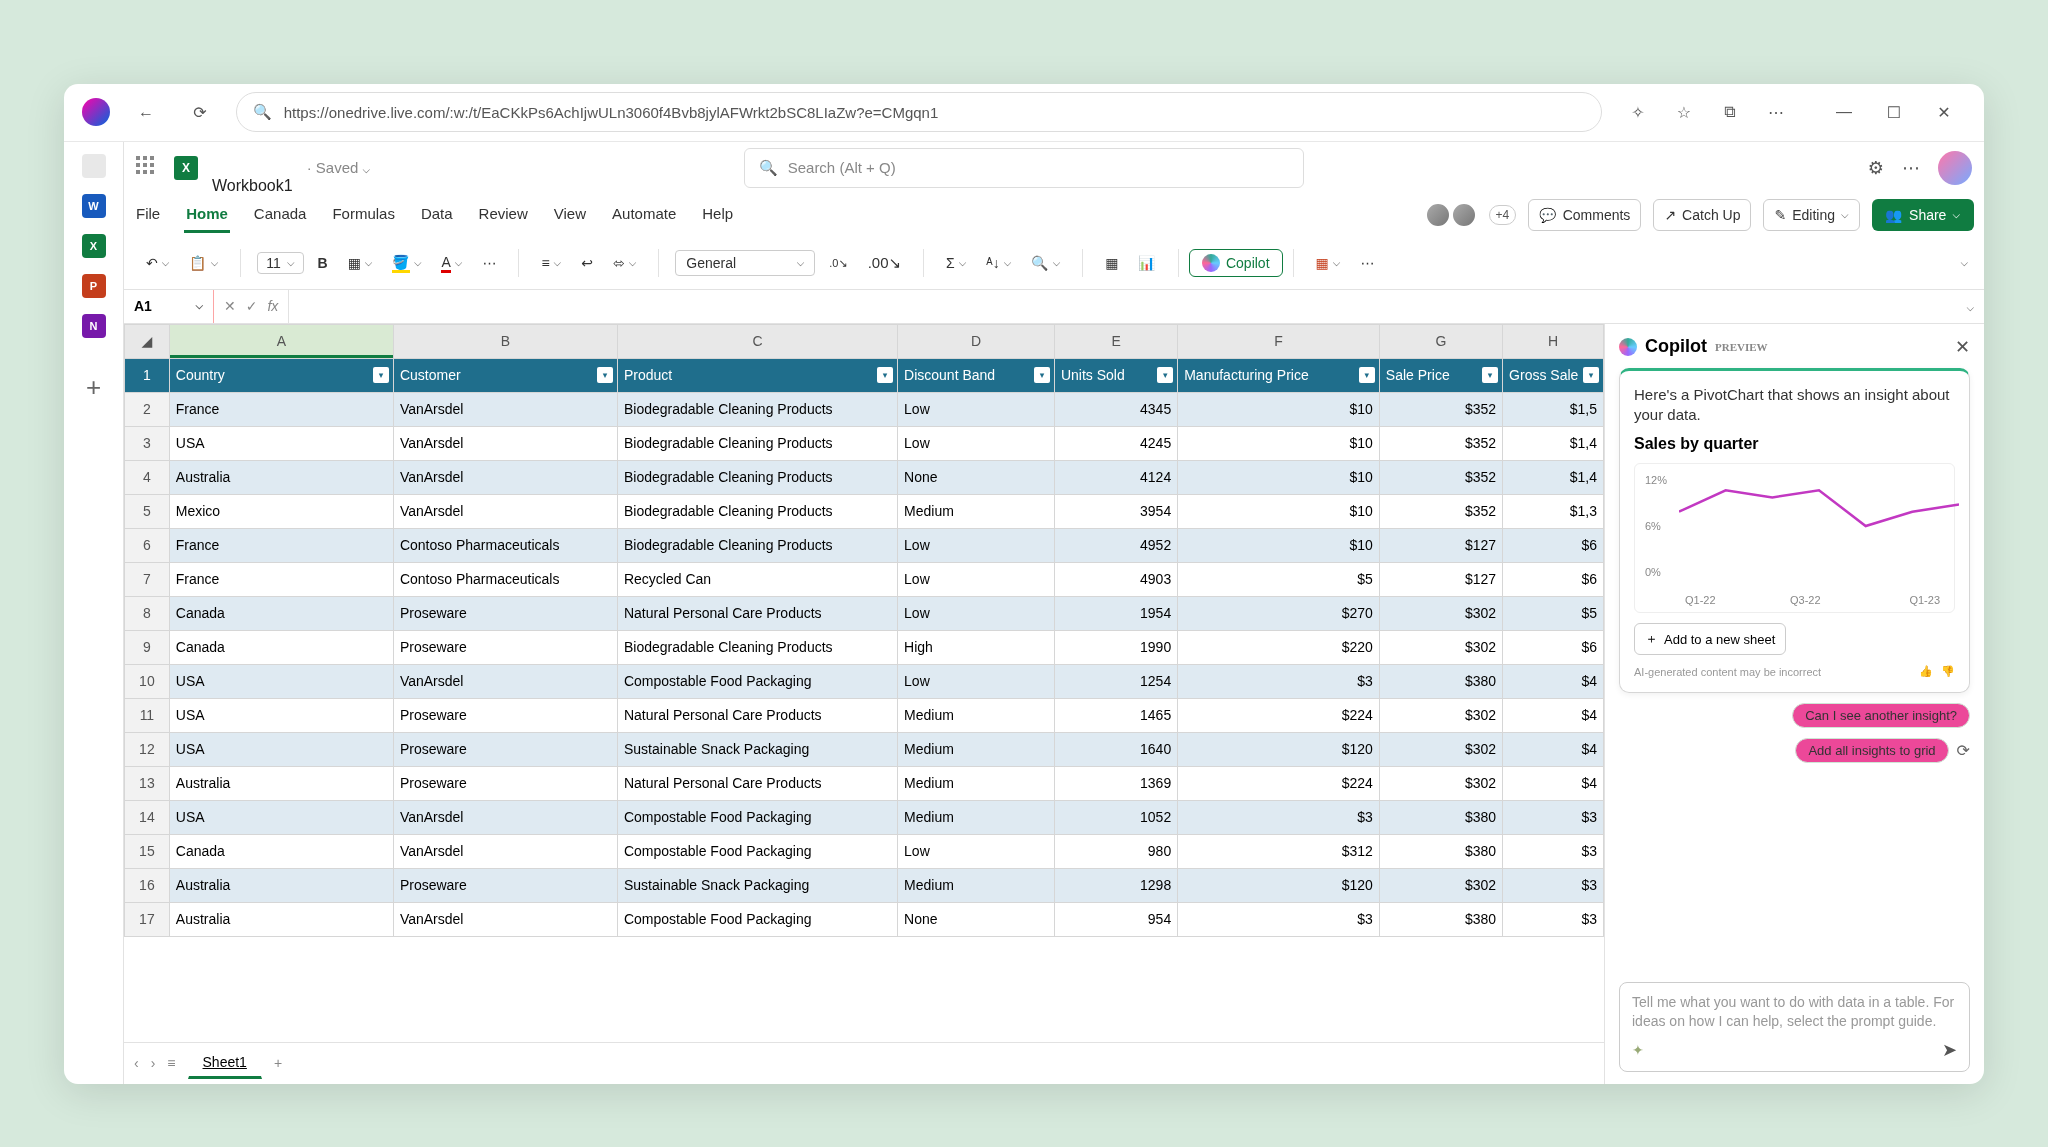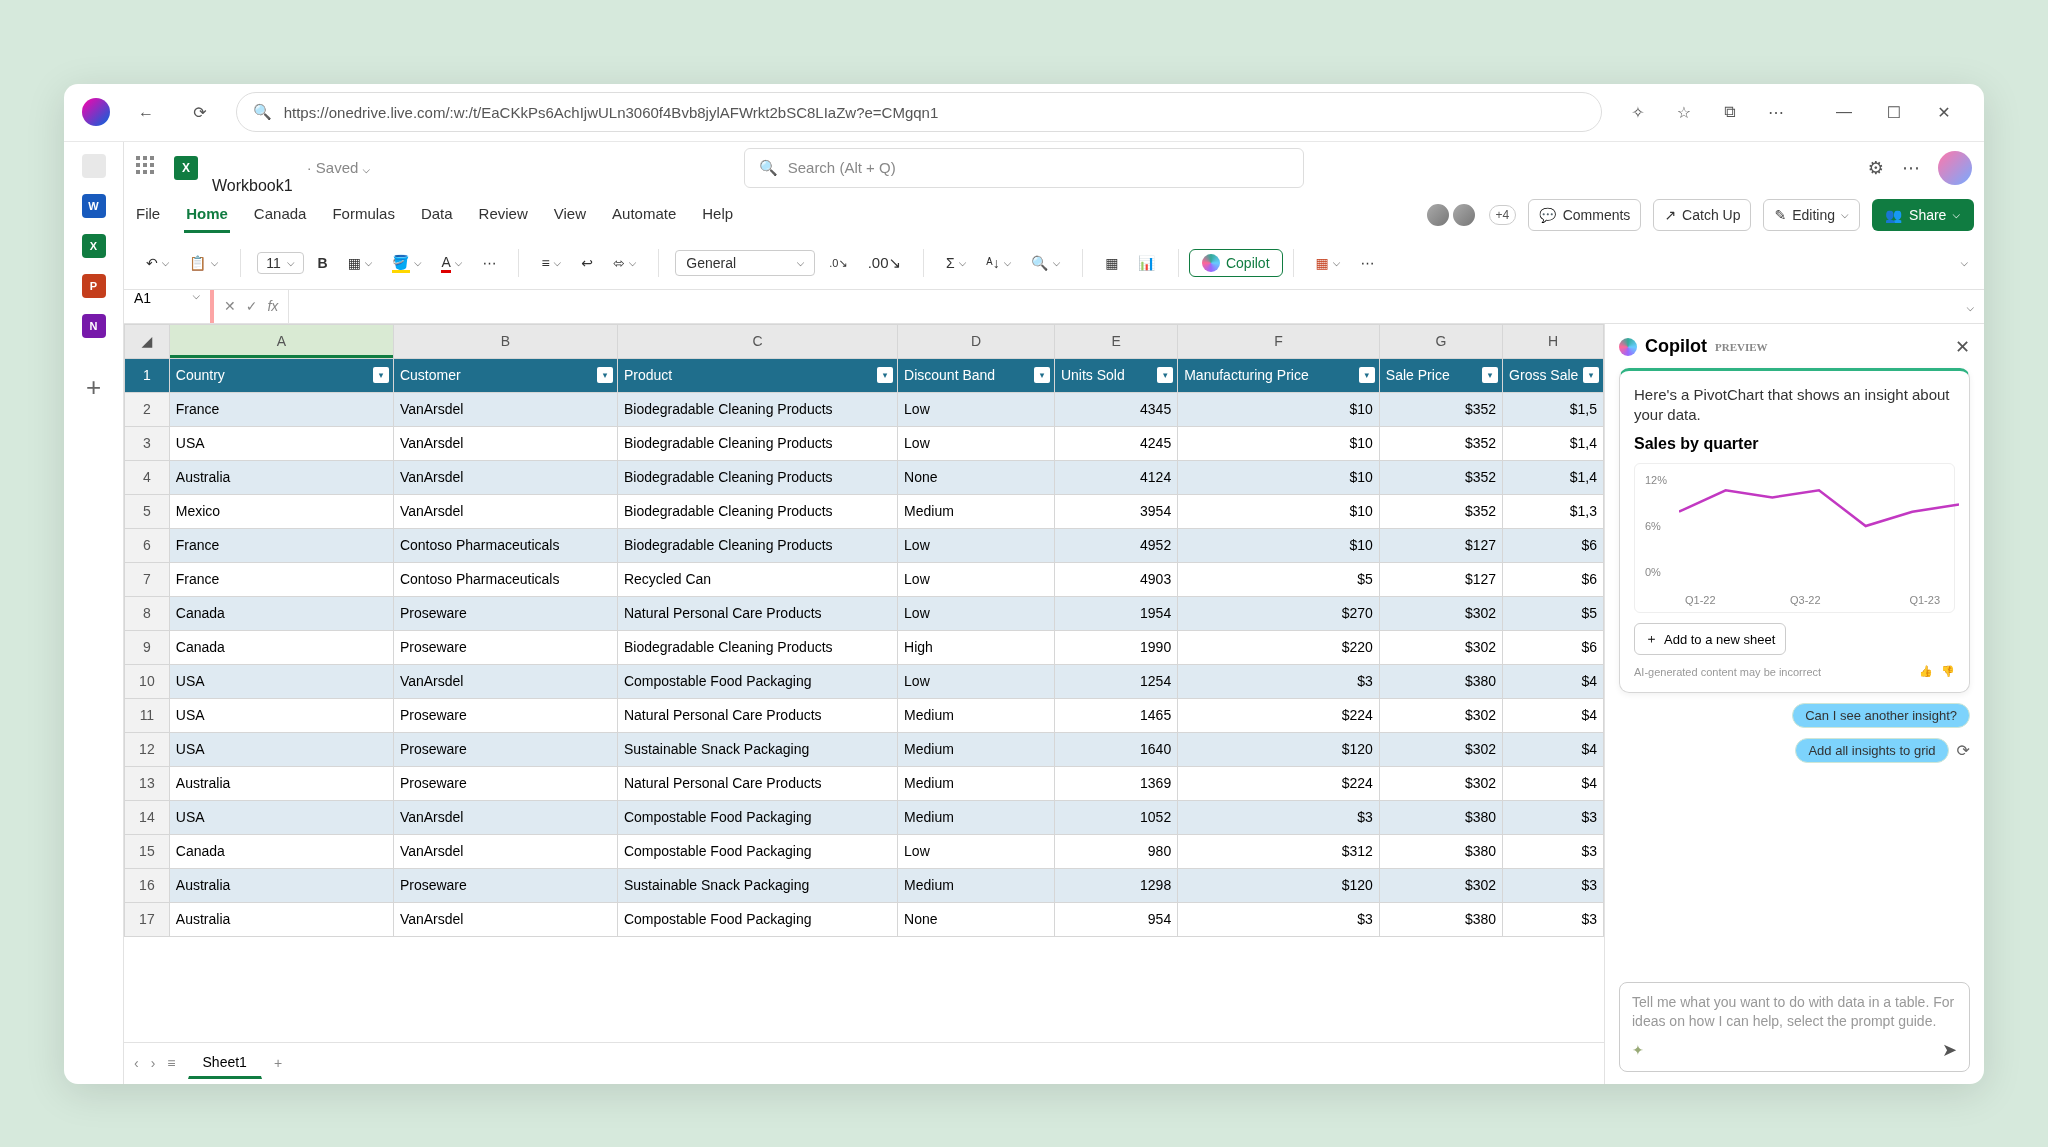--- a/index.html
+++ b/index.html
@@ -52,60 +52,60 @@
 .ribbon .grp { display:flex; align-items:center; gap:8px; padding:0 6px;}
 .ribbon .sep { width:1px; height:28px; background:#e2e2e2; margin:0 2px;}
 .ribbon .btn { padding:4px 6px; border-radius:4px; cursor:pointer; display:flex; align-items:center; gap:4px;}
 .font-size-box { border:1px solid #ccc; border-radius:4px; padding:2px 8px; display:flex; gap:6px; align-items:center;}
 .numfmt { border:1px solid #ccc; border-radius:4px; padding:4px 10px; width:140px; display:flex; justify-content:space-between; align-items:center;}
 .copilot-btn { border:1px solid #107c41; border-radius:6px; padding:4px 12px; display:flex; gap:6px; align-items:center; color:#107c41; font-weight:500;}
 .copilot-logo { width:18px; height:18px; border-radius:50%; background:conic-gradient(#3a9,#6cf,#96f,#f69,#3a9);}
 
 
 .formula-row { height:34px; border-bottom:1px solid #e2e2e2; display:flex; align-items:center; font-size:14px;}
-.name-box { width:90px; border-right:4px solid #fca5a5; height:100%; display:flex; padding:0 10px; justify-content:space-between;}
+.name-box { width:90px; border-right:1px solid #fca5a5; height:100%; display:flex; align-items:center; padding:0 10px; justify-content:space-between;font-weight:bold;}
 .fx-controls { display:flex; align-items:center; gap:10px; padding:0 10px; color:#888; border-right:1px solid #e2e2e2; height:100%;}
 .formula-input { flex:1; padding:0 10px;}
 
 
 .work-area { flex:1; display:flex; overflow:hidden;}
 .sheet-wrap { flex:1; display:flex; flex-direction:column; overflow:hidden;}
 .grid { flex:1; overflow:hidden; position:relative;}
 table.grid-table { border-collapse:collapse; width:100%; table-layout:fixed;}
 table.grid-table th, table.grid-table td { border:1px solid #d6d6d6; height:34px; font-size:14px; padding:0 6px; white-space:nowrap; overflow:hidden;}
 table.grid-table thead th { background:#e8e8e8; text-align:center; font-weight:400; color:#555;}
 table.grid-table thead th.selcol { background:#d9ead3; box-shadow: inset 0 -3px 0 #107c41;}
 .rownum { width:36px; text-align:center; background:#f2f2f2; color:#555;}
 tr.header-row td { background:#1f6e8c; color:#fff; font-weight:500; position:relative;}
 tr.header-row td .dd { position:absolute; right:4px; top:50%; transform:translateY(-50%); width:16px; height:16px; background:#fff; border-radius:2px; display:flex; align-items:center; justify-content:center; color:#1f6e8c; font-size:9px;}
 tr.even td.cell { background:#dfeaf2;}
 td.num { text-align:right;}
 
 .sheet-tabs { height:42px; border-top:1px solid #e2e2e2; display:flex; align-items:center; padding:0 10px; gap:12px; font-size:14px;}
 .sheet-tabs .nav { color:#888; cursor:pointer;}
-.sheet-tabs .tab { padding:6px 14px; border:1px solid transparent; border-bottom:3px solid #107c41; font-weight:500;}
+.sheet-tabs .tab { padding:6px 14px; border:1px solid transparent; border-bottom:3px solid #107c41; font-weight:500;text-decoration:underline;}
 
 
 .copilot-panel { width:380px; border-left:1px solid #e2e2e2; display:flex; flex-direction:column; padding:12px 14px; gap:10px;}
 .cp-head { display:flex; align-items:center; gap:8px;}
 .cp-title { font-size:18px; font-weight:600;}
 .cp-badge { font-size:11px; color:#888; font-weight:600;font-family:Liberation Serif, serif;}
 .cp-close { margin-left:auto; font-size:18px; color:#555; cursor:pointer;}
 .cp-card { border:1px solid #d6d6d6; border-radius:10px; padding:14px; box-shadow:0 2px 6px rgba(0,0,0,.06); border-top:3px solid #2fb383; display:flex; flex-direction:column; gap:10px;}
 .cp-card .msg { font-size:15px; color:#333; line-height:1.35;}
 .cp-card .chart-title { font-weight:600; font-size:16px;}
 .mini-chart { border:1px solid #eee; border-radius:6px; height:150px; padding:10px 12px; position:relative;}
 .mini-chart .y-lbl { position:absolute; left:10px; font-size:11px; color:#888;}
 .mini-chart .x-lbl { position:absolute; bottom:6px; font-size:11px; color:#888;}
 .mini-chart svg { position:absolute; left:44px; top:12px; right:10px; bottom:26px;}
 .add-sheet-btn { border:1px solid #ccc; border-radius:6px; padding:6px 10px; font-size:13px; display:flex; gap:6px; align-items:center; width:fit-content; cursor:pointer;}
 .ai-note { font-size:11px; color:#999; display:flex; align-items:center; justify-content:space-between;}
 .thumbs { display:flex; gap:8px; color:#888;}
 .suggest-row { display:flex; justify-content:flex-end; gap:8px;}
-.suggest { border:1px solid #cfe6d6; background:#7dd3fc; border-radius:14px; padding:4px 12px; font-size:13px; color:#333; cursor:pointer;}
+.suggest { border:1px solid #cfe6d6; background:#ec4899; border-radius:14px; padding:4px 12px; font-size:13px; color:#333; cursor:pointer;}
 .refresh-ic { color:#666; align-self:center; cursor:pointer;}
 .cp-input { margin-top:auto; border:1px solid #ccc; border-radius:8px; padding:10px 12px; min-height:90px; display:flex; flex-direction:column; justify-content:space-between;}
 .cp-input .placeholder { color:#999; font-size:14px; line-height:1.4;}
 .cp-input .row2 { display:flex; justify-content:space-between; align-items:center;}
 .sparkle { color:#9a7; font-size:14px;}
 .send { font-size:18px; color:#555; cursor:pointer;}
 
 .chev { font-size:10px; color:#666;}
 </style>
 </head>

